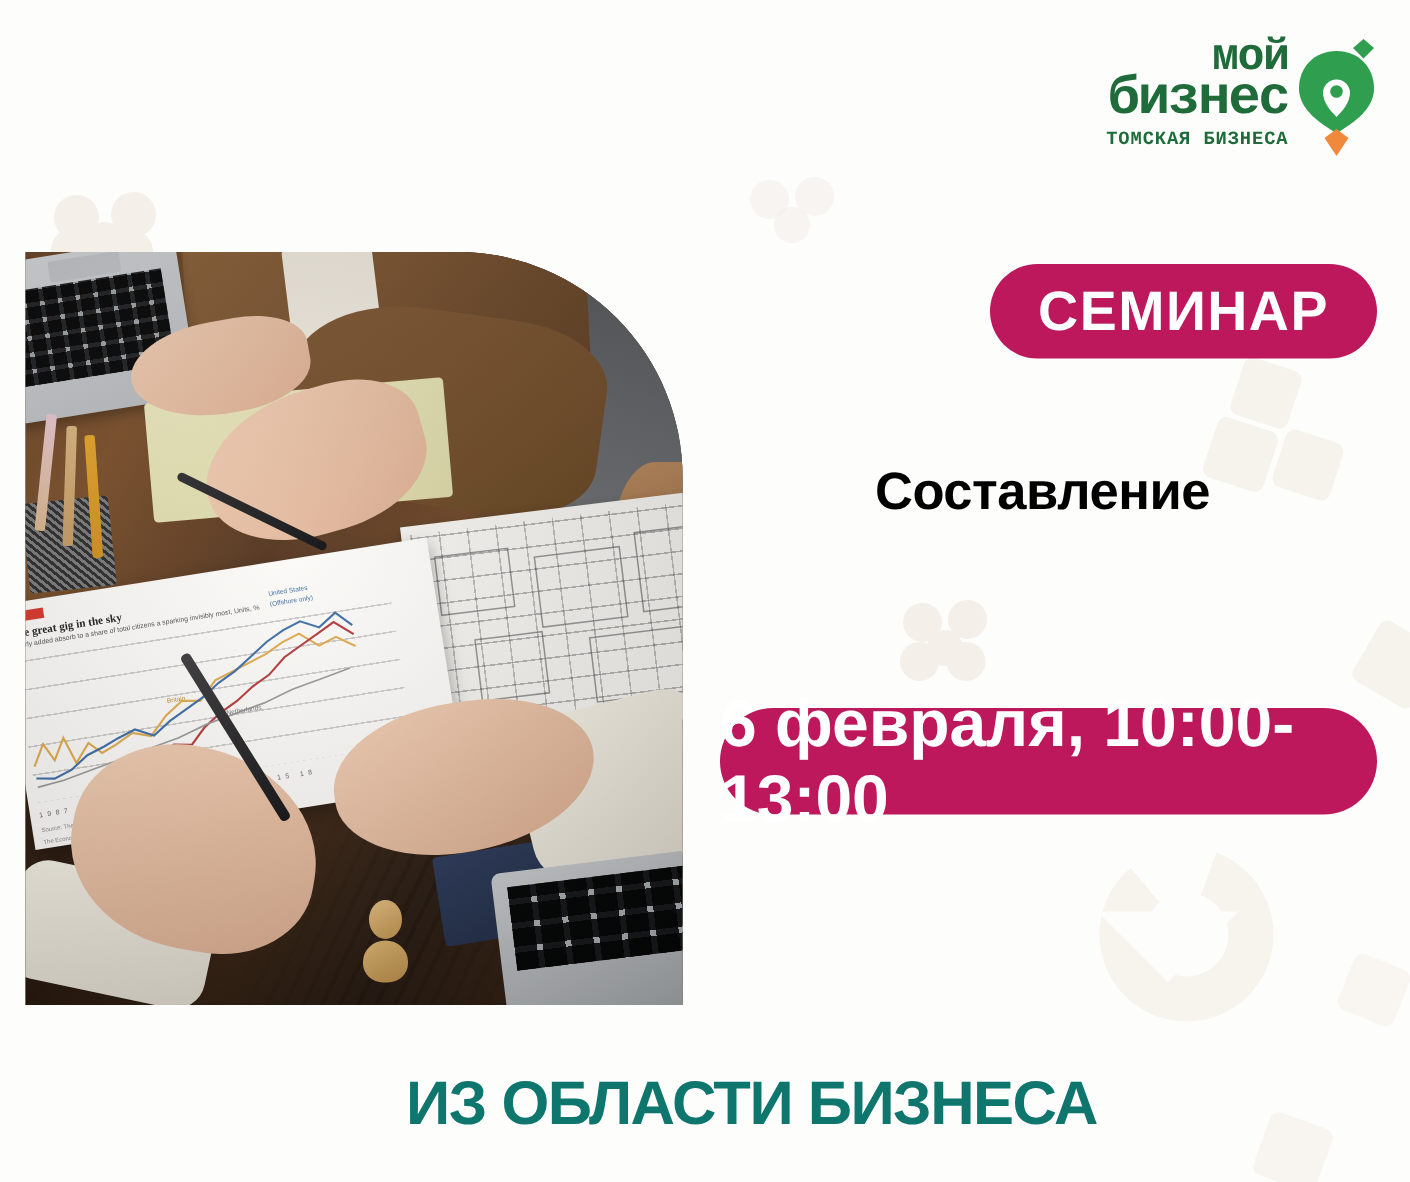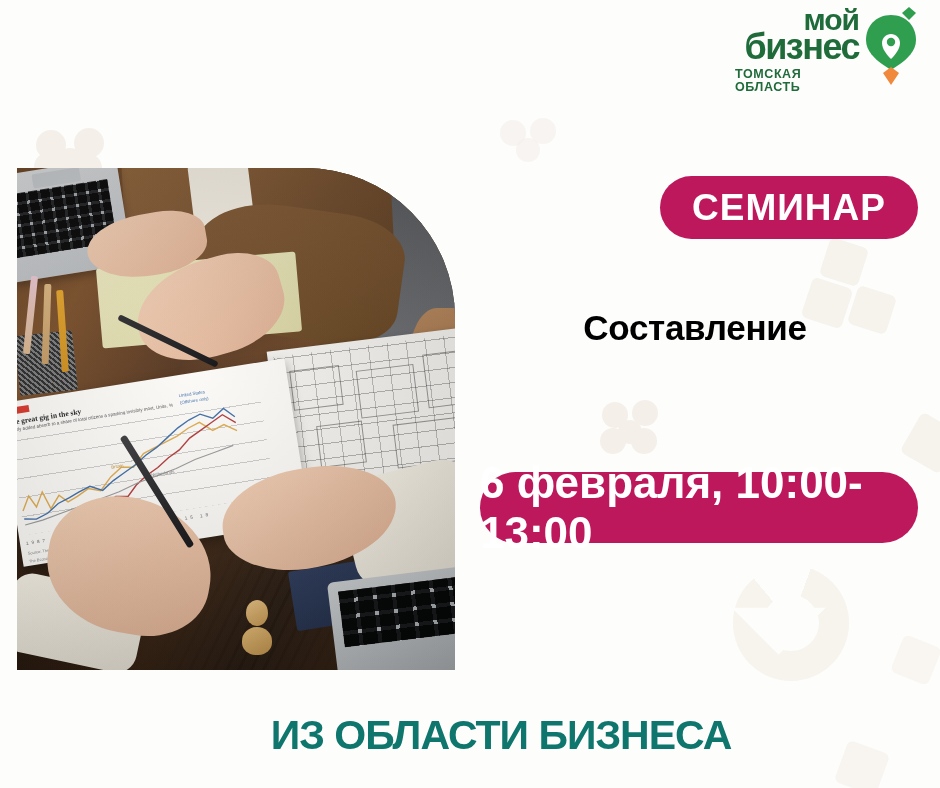--- a/index.html
+++ b/index.html
@@ -187,21 +187,21 @@
   }
   .photo-shade{
     position:absolute;inset:0;
     background:radial-gradient(120% 90% at 40% 40%, rgba(255,255,255,.05), rgba(0,0,0,.18));
   }
 
   
   .np-logo{position:absolute;left:604px;top:18px;width:112px;height:92px;}
 
   
-  .mb-logo{position:absolute;left:735px;top:5px;width:182px;height:82px;}
+  .mb-logo{position:absolute;left:735px;top:24px;width:182px;height:82px;font-family:Liberation Mono, monospace;}
   .mb-moy{
     position:absolute;right:58px;top:0px;font-size:30px;font-weight:bold;
     color:#1f6b3a;letter-spacing:-1px;line-height:1;
   }
   .mb-biz{
     position:absolute;right:58px;top:24px;font-size:36px;font-weight:bold;
     color:#1f6b3a;letter-spacing:-1.5px;line-height:1;
   }
   .mb-reg{
     position:absolute;right:58px;top:63px;font-size:12.5px;font-weight:bold;
@@ -355,21 +355,21 @@
           <div class="keys"></div>
         </div>
       <div class="photo-shade"></div>
     </div>
   </div>
 
 
   <div class="mb-logo">
     <div class="mb-moy">мой</div>
     <div class="mb-biz">бизнес</div>
-    <div class="mb-reg">ТОМСКАЯ ОБЛАСТЬ</div>
+    <div class="mb-reg">ТОМСКАЯ БИЗНЕСА</div>
     <div class="mb-pin">
       <svg width="56" height="80" viewBox="0 0 56 80">
         <path d="M30 8 C15 8 5 19 5 33 C5 44 14 52 21 57 L30 63 L39 57 C46 52 55 44 55 33 C55 19 45 8 30 8 Z" fill="#2f9e4f"></path>
         <path d="M30 27 C25 27 21 31 21 36 C21 42 26 48 30 52 C34 48 39 42 39 36 C39 31 35 27 30 27 Z" fill="#ffffff"></path>
         <circle cx="30" cy="35" r="4.2" fill="#2f9e4f"></circle>
         <polygon points="30,60 38,66 30,78 22,66" fill="#f0893c"></polygon>
         <polygon points="48,0 55,6 48,13 41,6" fill="#2f9e4f"></polygon>
       </svg>
     </div>
   </div>

